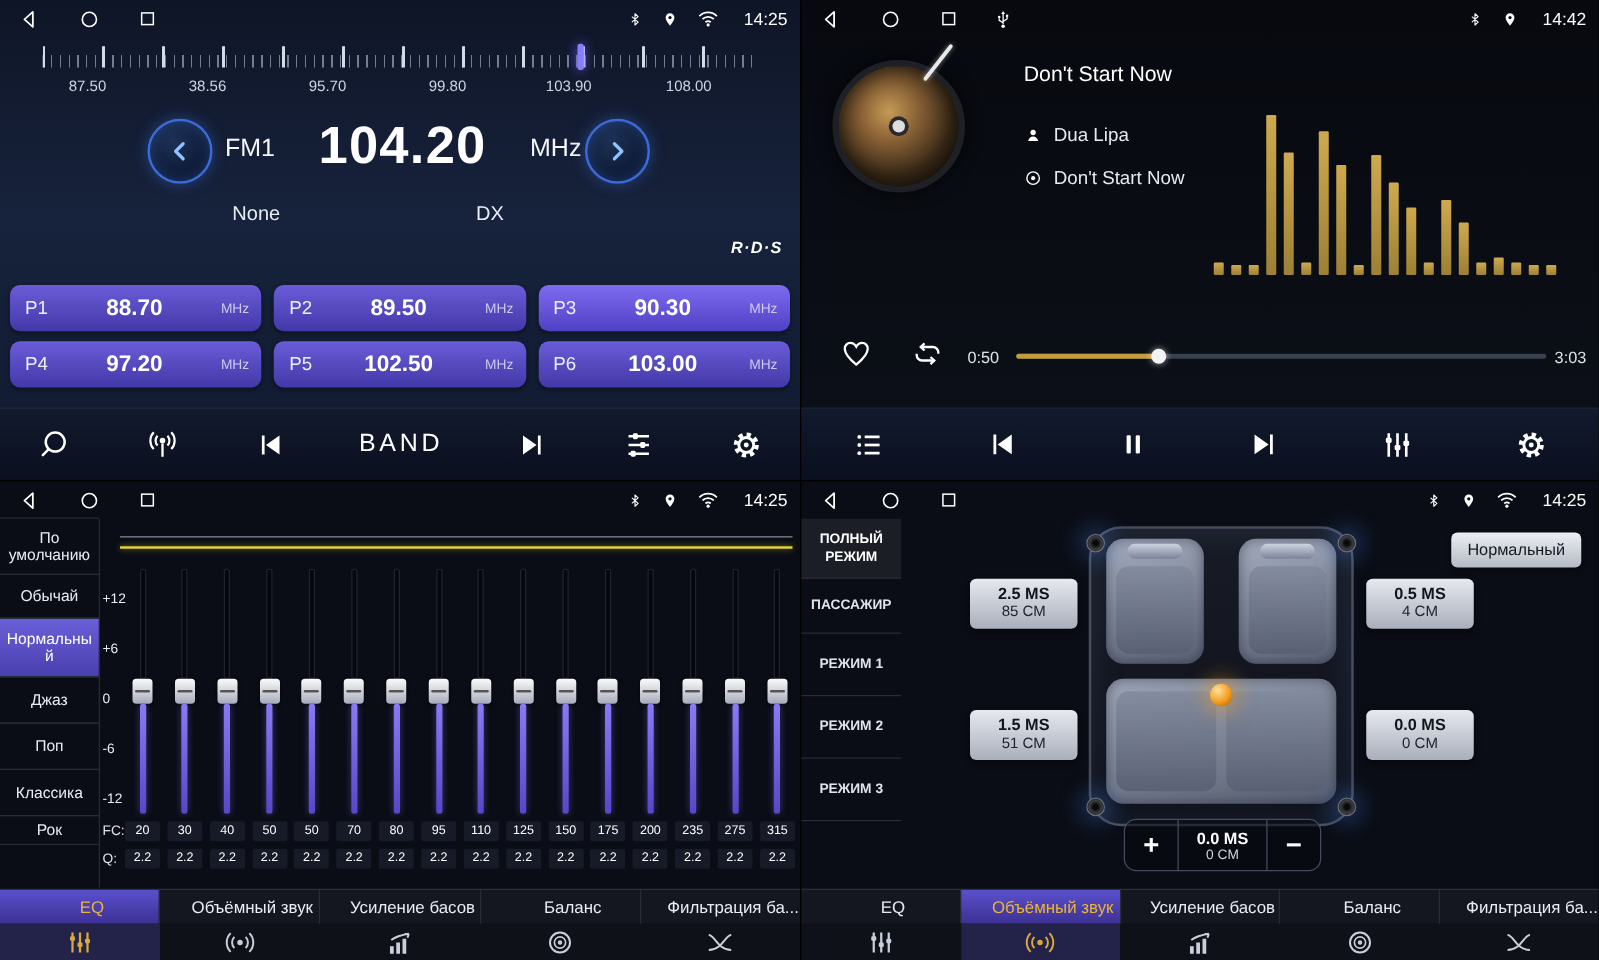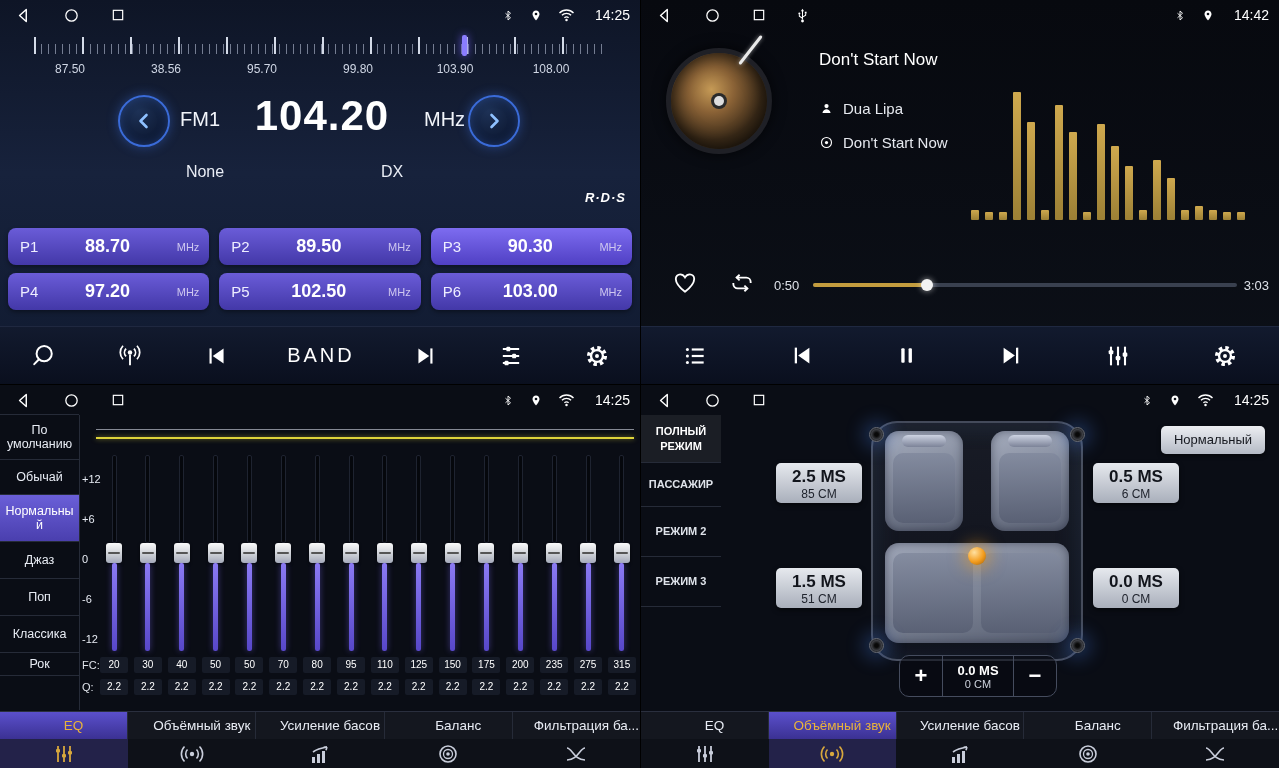--- a/index.html
+++ b/index.html
@@ -107,21 +107,21 @@
   .seat .cush { position:absolute; top:22px; left:8px; right:8px; bottom:8px; border-radius:10px; background:linear-gradient(180deg,rgba(130,138,158,.9),rgba(88,95,115,.9)); }
   .seat-fl { left:14px; top:16px; } .seat-fr { left:120px; top:16px; }
   .bench { position:absolute; left:14px; top:128px; width:184px; height:100px; border-radius:14px; background:linear-gradient(165deg,rgba(185,193,212,.85),rgba(100,108,128,.85)); box-shadow:inset 0 0 10px rgba(20,24,40,.5); }
   .bench .cushL { position:absolute; left:8px; top:10px; bottom:10px; width:80px; border-radius:10px; background:linear-gradient(180deg,rgba(130,138,158,.9),rgba(88,95,115,.9)); }
   .bench .cushR { position:absolute; right:8px; top:10px; bottom:10px; width:80px; border-radius:10px; background:linear-gradient(180deg,rgba(130,138,158,.9),rgba(88,95,115,.9)); }
   .spk { position:absolute; width:15px; height:15px; border-radius:50%; background:radial-gradient(circle,#090909 20%,#3d3f45 55%,#14161a 78%); border:1px solid #6a6f7a; box-shadow:0 0 18px 6px rgba(80,140,255,.28); }
   .spk1 { left:-2px; top:12px; } .spk2 { right:-2px; top:12px; } .spk3 { left:-2px; bottom:12px; } .spk4 { right:-2px; bottom:12px; }
   .ball { position:absolute; left:50%; top:132px; margin-left:-9px; width:18px; height:18px; border-radius:50%; background:radial-gradient(circle at 35% 30%,#ffe0a0,#f39c1d 55%,#9c5c06); box-shadow:0 0 16px 4px rgba(245,160,30,.5); }
 
   .dist { position:absolute; width:86px; height:40px; border-radius:5px; background:linear-gradient(180deg,#e6e9ee,#a9afbb); box-shadow:0 2px 5px rgba(0,0,0,.55); text-align:center; color:#12151c; cursor:pointer; }
-  .dist .l1 { font-size:17px; font-weight:bold; margin-top:4px; }
+  .dist .l1 { font-size:13px; font-weight:bold; margin-top:4px; }
   .dist .l2 { font-size:12px; color:#20242e; }
   .dist-fl { left:135px; top:78px; } .dist-fr { left:452px; top:78px; }
   .dist-rl { left:135px; top:183px; } .dist-rr { left:452px; top:183px; }
 
   .adjust { position:absolute; left:258px; top:270px; width:158px; height:42px; border-radius:10px; background:rgba(8,10,16,.55); border:1px solid #454c5e; display:flex; align-items:stretch; }
   .adj-btn { width:42px; display:flex; align-items:center; justify-content:center; font-size:22px; font-weight:bold; color:#fff; cursor:pointer; }
   .adj-mid { flex:1; border-left:1px solid #454c5e; border-right:1px solid #454c5e; display:flex; flex-direction:column; align-items:center; justify-content:center; }
   .adj-mid .l1 { font-size:13px; font-weight:bold; } .adj-mid .l2 { font-size:11px; color:#cdd2dc; }
 </style>
 </head>
@@ -757,20 +757,21 @@
               <circle cx="12" cy="17" r="1.8" fill="#fff"></circle>
             </svg>
           </span>
         <span class="sb-time">14:25</span>
       </div>
     </div>
 
     <div class="sr-menu">
       <div class="sr-item active" style="height:48px">ПОЛНЫЙ РЕЖИМ</div>
       <div class="sr-item" style="height:44px">ПАССАЖИР</div>
+      <div class="sr-item" style="height:50px">РЕЖИМ 1</div>
       <div class="sr-item" style="height:50px">РЕЖИМ 2</div>
       <div class="sr-item" style="height:50px">РЕЖИМ 3</div>
     </div>
 
     <div class="sr-profile">Нормальный</div>
 
     <div class="car">
       <div class="cabin"></div>
       <div class="seat seat-fl">
           <div class="hr"></div>
@@ -790,21 +791,21 @@
       <div class="spk spk4"></div>
       <div class="ball"></div>
     </div>
 
     <div class="dist dist-fl">
         <div class="l1">2.5 MS</div>
         <div class="l2">85 CM</div>
       </div>
     <div class="dist dist-fr">
         <div class="l1">0.5 MS</div>
-        <div class="l2">6 CM</div>
+        <div class="l2">4 CM</div>
       </div>
     <div class="dist dist-rl">
         <div class="l1">1.5 MS</div>
         <div class="l2">51 CM</div>
       </div>
     <div class="dist dist-rr">
         <div class="l1">0.0 MS</div>
         <div class="l2">0 CM</div>
       </div>
 

